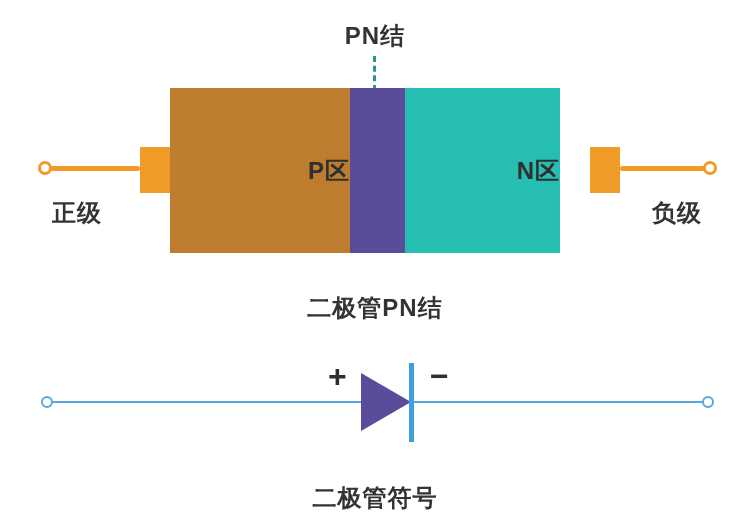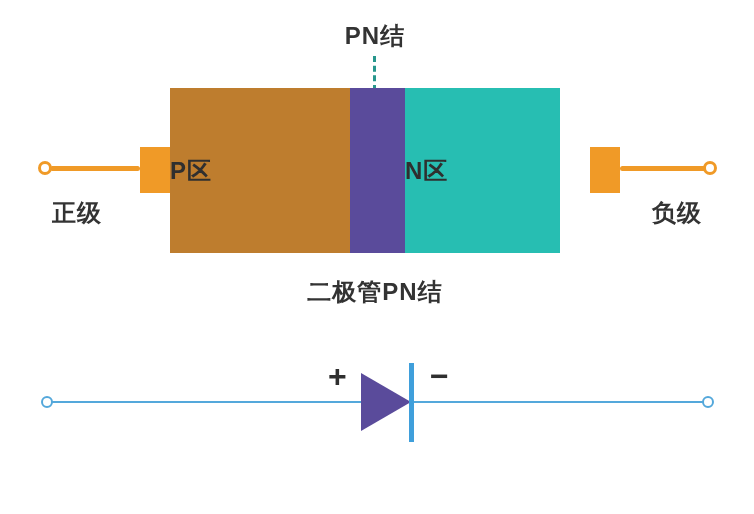--- a/index.html
+++ b/index.html
@@ -40,21 +40,21 @@
     border-right: 8px solid transparent;
     border-top: 12px solid var(--color-arrow, #27968C);
   }
 
   .diode-body {
     position: absolute;
     left: 170px; top: 88px;
     width: 420px; height: 165px;
     display: flex;
   }
-  .region { display: flex; align-items: center; justify-content: flex-start; }
+  .region { display: flex; align-items: center; justify-content: flex-end; }
   .p-region  { width: 180px; background: var(--color-p-region, #BE7D2E); }
   .junction  { width: 55px;  background: var(--color-junction, #5A4B9B); }
   .n-region  { width: 155px; background: var(--color-n-region, #27BEB2); }
   .region-label {
     font-size: 24px;
     font-weight: 600;
     letter-spacing: 1px;
     color: #2f2f2f;
   }
 
@@ -100,20 +100,21 @@
   .terminal-label.right { left: 652px; }
 
   .caption {
     position: absolute;
     left: 375px;
     transform: translateX(-50%);
     font-size: 24px;
     font-weight: 600;
     letter-spacing: 1px;
     white-space: nowrap;
+    margin-top: 16px;
   }
   .caption.pn-caption { top: 276px; }
   .caption.symbol-caption { top: 466px; }
 
   
   .wire {
     position: absolute;
     left: 52px; top: 401px;
     width: 651px; height: 2px;
     background: var(--color-wire, #54A8DB);
@@ -192,14 +193,15 @@
   <div class="wire-circle left"></div>
   <div class="wire-circle right"></div>
 
   <div class="polarity plus">+</div>
 
   <div class="diode-triangle"></div>
   <div class="cathode-bar"></div>
 
   <div class="polarity minus">−</div>
 
+  <div class="caption symbol-caption">二极管符号</div>
 
 </div>
 
 </body></html>

